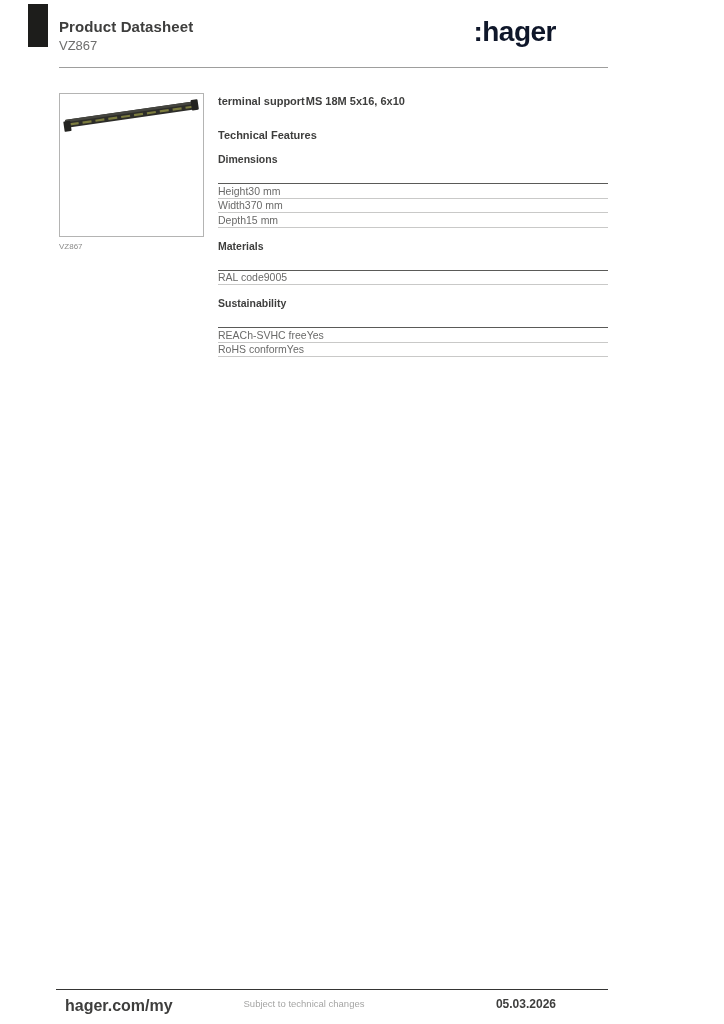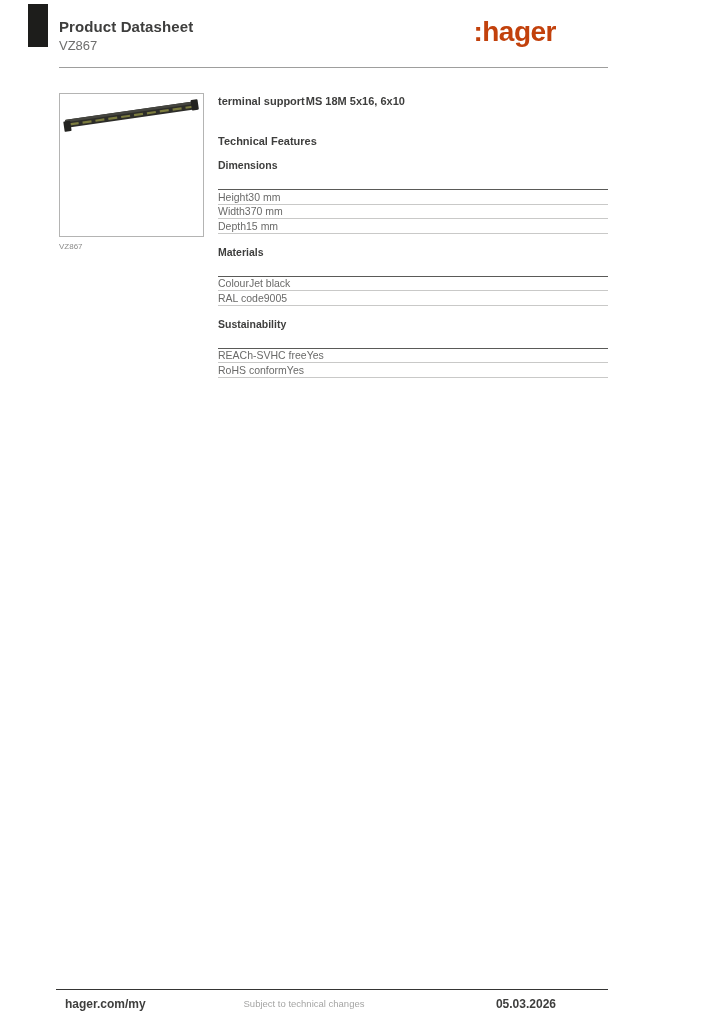--- a/index.html
+++ b/index.html
@@ -42,21 +42,21 @@
     top: 38px;
     font-size: 13px;
     color: #6e6e6d;
   }
   .brand-logo {
     position: absolute;
     right: 52px;
     top: 16px;
     font-size: 28px;
     font-weight: bold;
-    color: #c2410c;
+    color: #0f172a;
     letter-spacing: -0.5px;
   }
   .header-rule {
     position: absolute;
     left: 59px;
     top: 67px;
     width: 613px;
     height: 1px;
     background: #9e9e9d;
   }
@@ -87,21 +87,21 @@
     width: 454px;
   }
   .product-title {
     display: flex;
     gap: 1px;
     font-size: 11px;
     font-weight: bold;
     color: #3e3e3d;
   }
   .tech-heading {
-    margin-top: 28px;
+    margin-top: 22px;
     font-size: 11px;
     font-weight: bold;
     color: #3e3e3d;
   }
   .section { margin-top: 12px; }
   .section:first-of-type { margin-top: 13px; }
   .section-title {
     font-size: 10.5px;
     font-weight: bold;
     color: #3e3e3d;
@@ -125,21 +125,21 @@
     left: 56px;
     top: 989px;
     width: 616px;
     height: 1px;
     background: #353534;
   }
   .footer-website {
     position: absolute;
     left: 59px;
     top: 997px;
-    font-size: 12px;
+    font-size: 16px;
     font-weight: bold;
     color: #3e3e3d;
     padding-left: 6px;
   }
   .footer-note {
     position: absolute;
     left: 0;
     right: 0;
     top: 998px;
     text-align: center;
@@ -200,24 +200,20 @@
       </div>
       <div class="row">
         <span class="label">Depth</span>
         <span class="value">15 mm</span>
       </div>
     </div>
 
     <div class="section">
       <div class="section-title">Materials</div>
       <div class="row">
-        <span class="label">Colour</span>
-        <span class="value">Jet black</span>
-      </div>
-      <div class="row">
         <span class="label">RAL code</span>
         <span class="value">9005</span>
       </div>
     </div>
 
     <div class="section">
       <div class="section-title">Sustainability</div>
       <div class="row">
         <span class="label">REACh-SVHC free</span>
         <span class="value">Yes</span>

